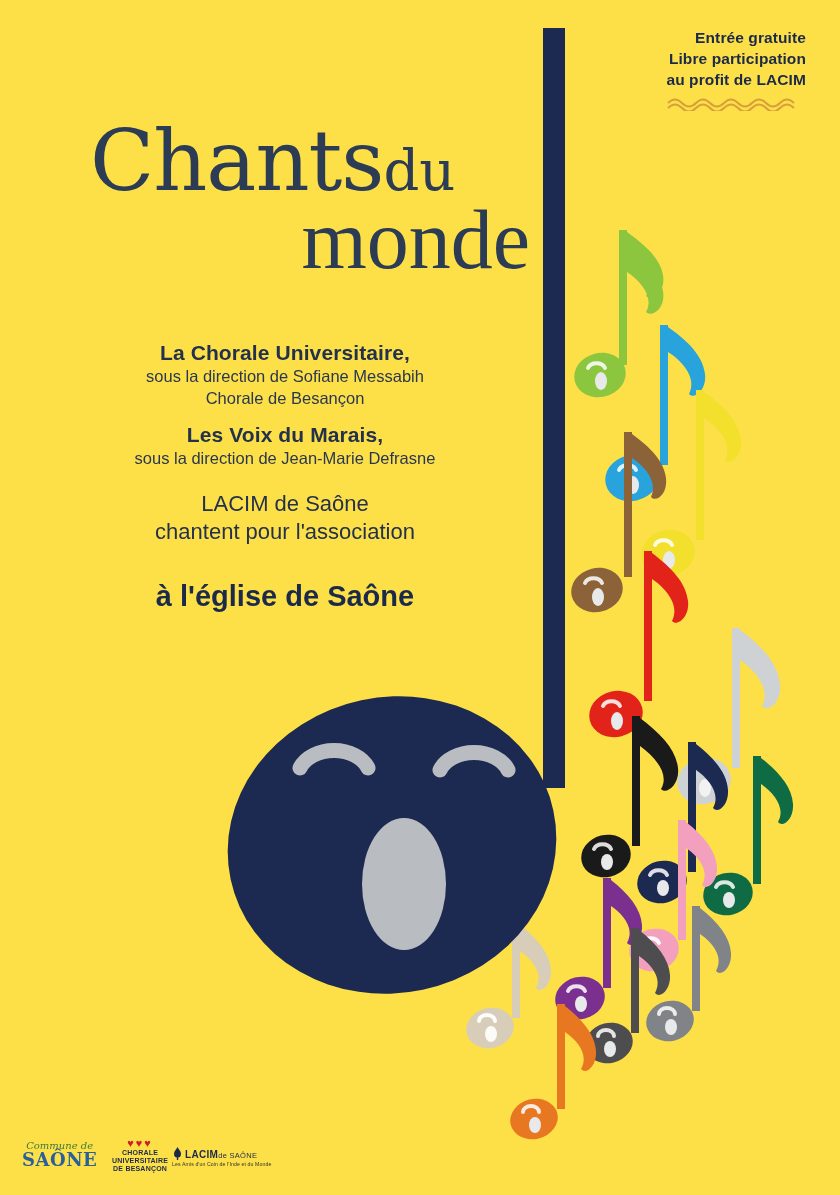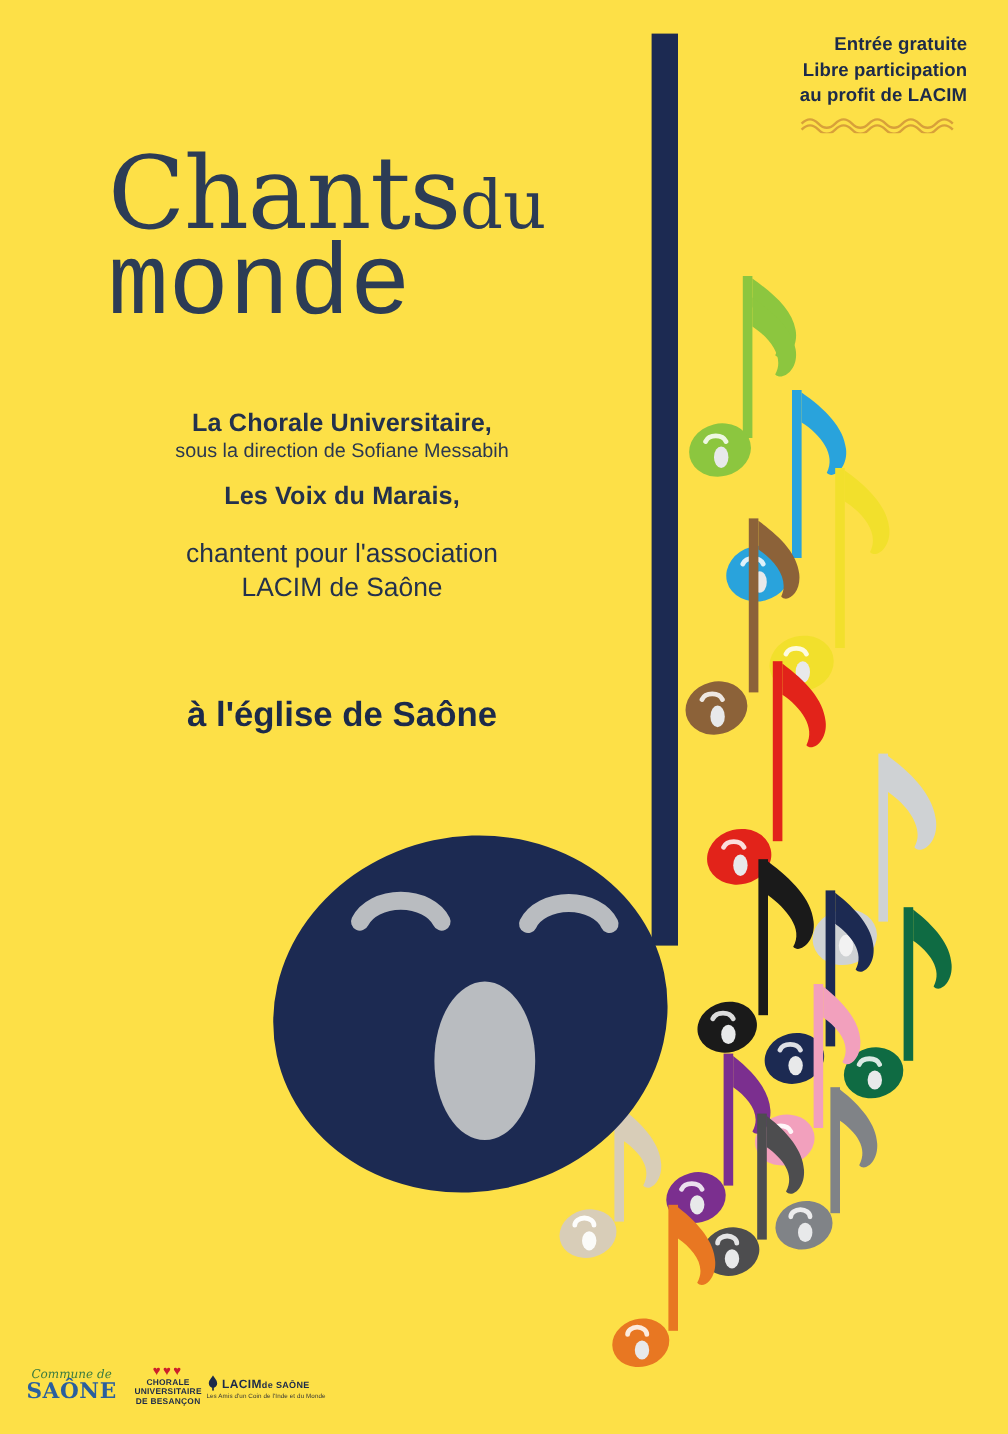--- a/index.html
+++ b/index.html
@@ -43,24 +43,24 @@
     font-size: 84px;
     line-height: 0.98;
     letter-spacing: -1px;
     white-space: nowrap;
   }
   .title-line1 .small {
     font-size: 56px;
     letter-spacing: 0px;
   }
   .title-line2 {
-    font-family: Liberation Mono, monospace;
+    font-family: Liberation Serif, serif;
     font-size: 84px;
     line-height: 1.0;
-    text-align: left;
+    text-align: right;
     padding-right: 30px;
     margin-top: -4px;
   }
 
   
   .credits {
     position: absolute;
     left: 60px; top: 340px;
     width: 450px;
     text-align: center;
@@ -128,21 +128,21 @@
   }
   .logo-chorale { left: 112px; bottom: 12px; }
   .logo-chorale .hearts { font-size: 11px; color: #cc1f2a; letter-spacing: 2px; line-height: 1; }
   .logo-chorale .txt {
     font-size: 7px; font-weight: 700; color: #1c2a4a; line-height: 1.15; letter-spacing:.2px;
   }
   .logo-lacim { left: 172px; bottom: 18px; text-align: left; }
   .logo-lacim .title {
     font-size: 10px; font-weight: 700; color: #1c2a4a; letter-spacing: .3px;
   }
-  .logo-lacim .title .sm { font-size: 7.5px; font-weight: 700; }
+  .logo-lacim .title .sm { font-size: 7.5px; font-weight: 400; }
   .logo-lacim .sub { font-size: 5.2px; color: #333; letter-spacing: .1px; margin-top:1px;}
   .logo-lacim .mark {
     display:inline-block; width: 11px; height: 13px; vertical-align: -2px; margin-right: 2px;
   }
 </style>
 </head>
 <body>
 
 <div class="poster">
 
@@ -298,25 +298,27 @@
   <div class="title-block">
     <div class="title-line1">
       <span>Chants</span><span class="small">du</span>
     </div>
     <div class="title-line2">monde</div>
   </div>
 
   <div class="credits">
     <div class="c-strong">La Chorale Universitaire,</div>
     <div class="c-sub">sous la direction de Sofiane Messabih</div>
+    <div class="c-sub">Chorale de Besançon</div>
     <div class="gap-sm"></div>
     <div class="c-strong">Les Voix du Marais,</div>
+    <div class="c-sub">sous la direction de Jean-Marie Defrasne</div>
     <div class="gap-md"></div>
+    <div class="chantent b">LACIM de Saône</div>
     <div class="chantent">chantent pour l'association</div>
-    <div class="chantent b">LACIM de Saône</div>
   </div>
 
   <div class="date-block">
     <div>à l'église de Saône</div>
   </div>
 
   <div class="footer">
 
     <div class="logo logo-saone">
       <div class="l1">Commune de</div>

